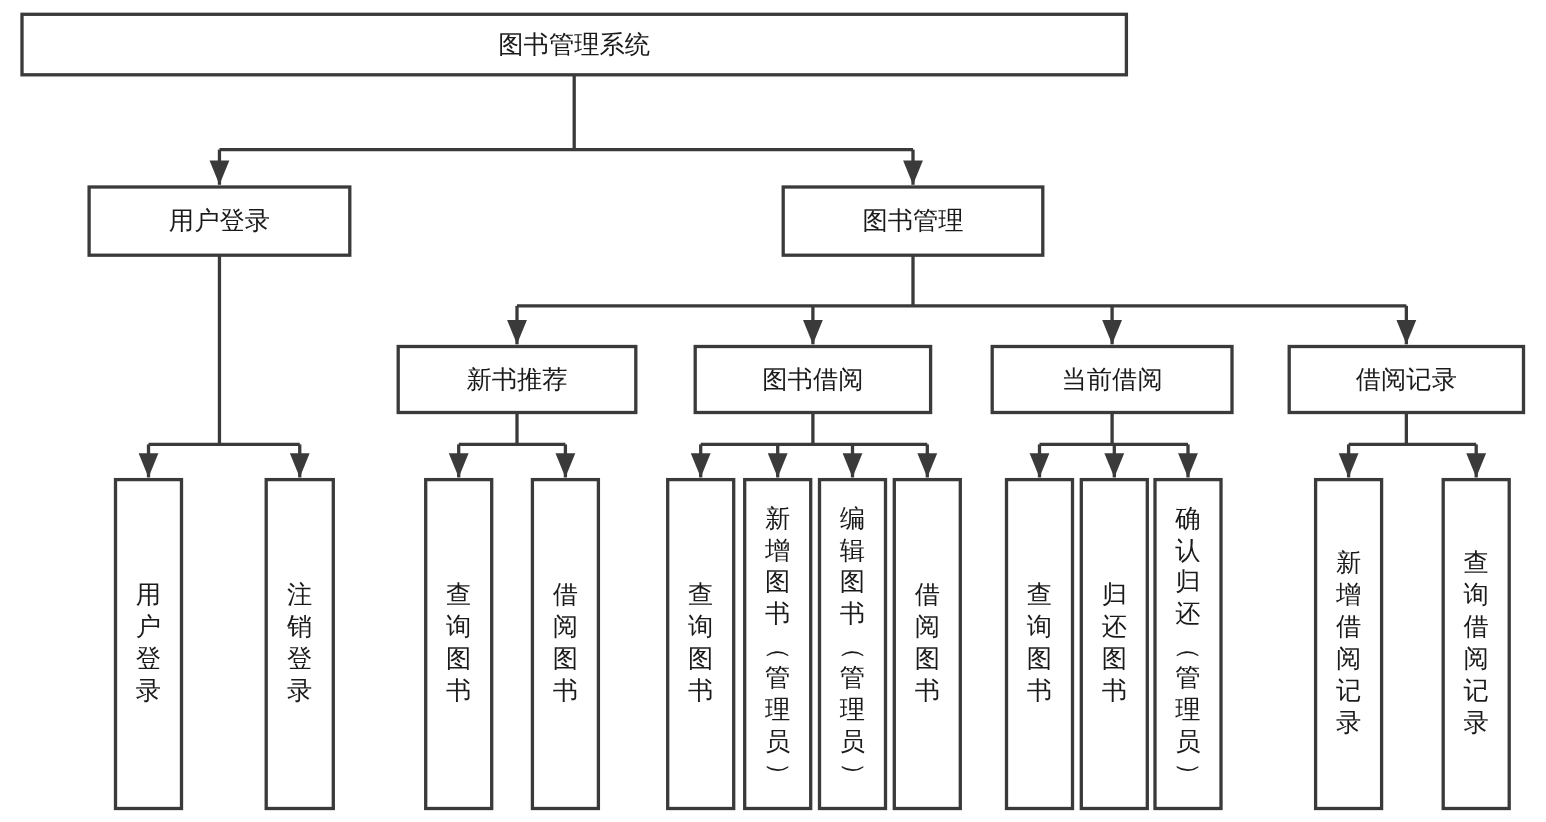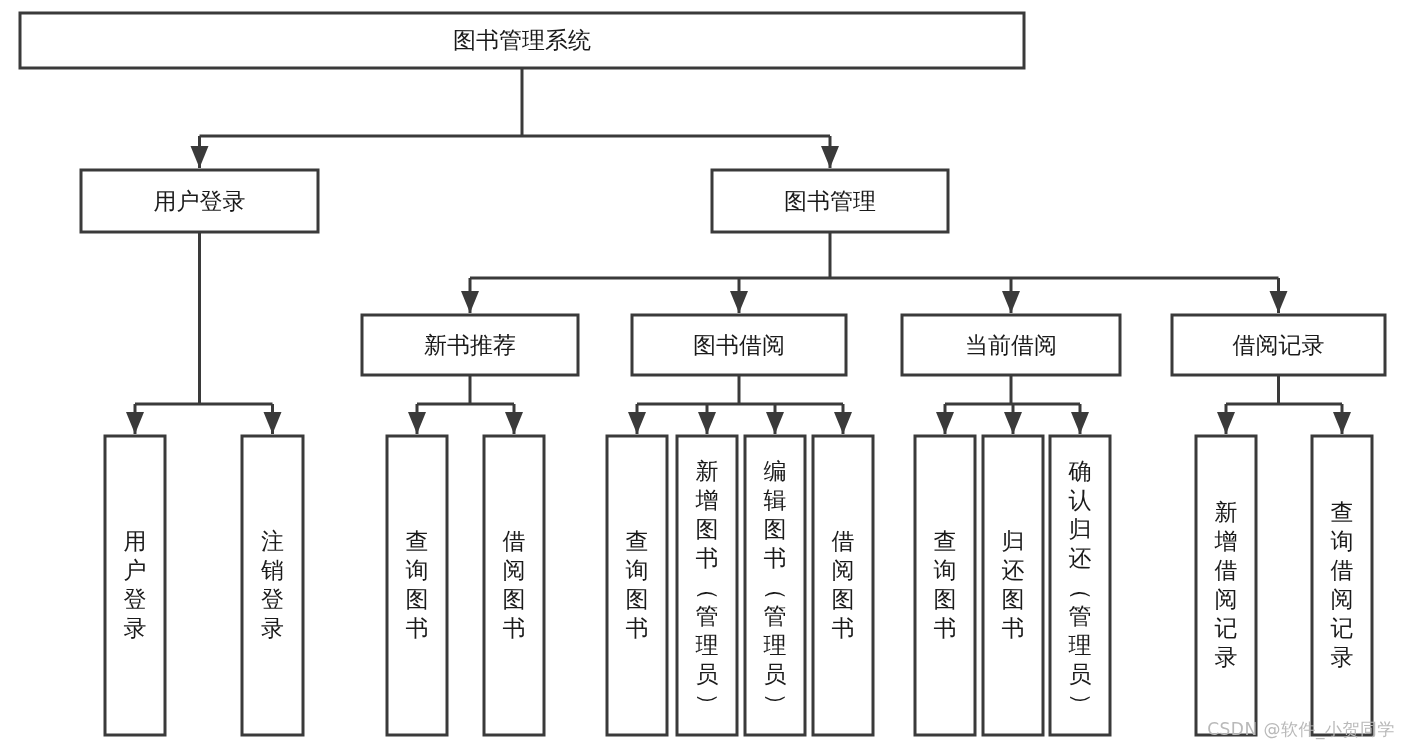--- a/index.html
+++ b/index.html
@@ -261,14 +261,13 @@
       <g>
         <rect x="1312" y="436" width="60" height="299" class="node-box leaf"></rect>
         <text x="1342" y="513" class="leaf-label-char">查</text>
         <text x="1342" y="542" class="leaf-label-char">询</text>
         <text x="1342" y="571" class="leaf-label-char">借</text>
         <text x="1342" y="600" class="leaf-label-char">阅</text>
         <text x="1342" y="629" class="leaf-label-char">记</text>
         <text x="1342" y="658" class="leaf-label-char">录</text>
       </g>
     </svg>
-  <div class="watermark">CSDN @软件_小贺同学</div>
 </div>
 
 </body></html>

